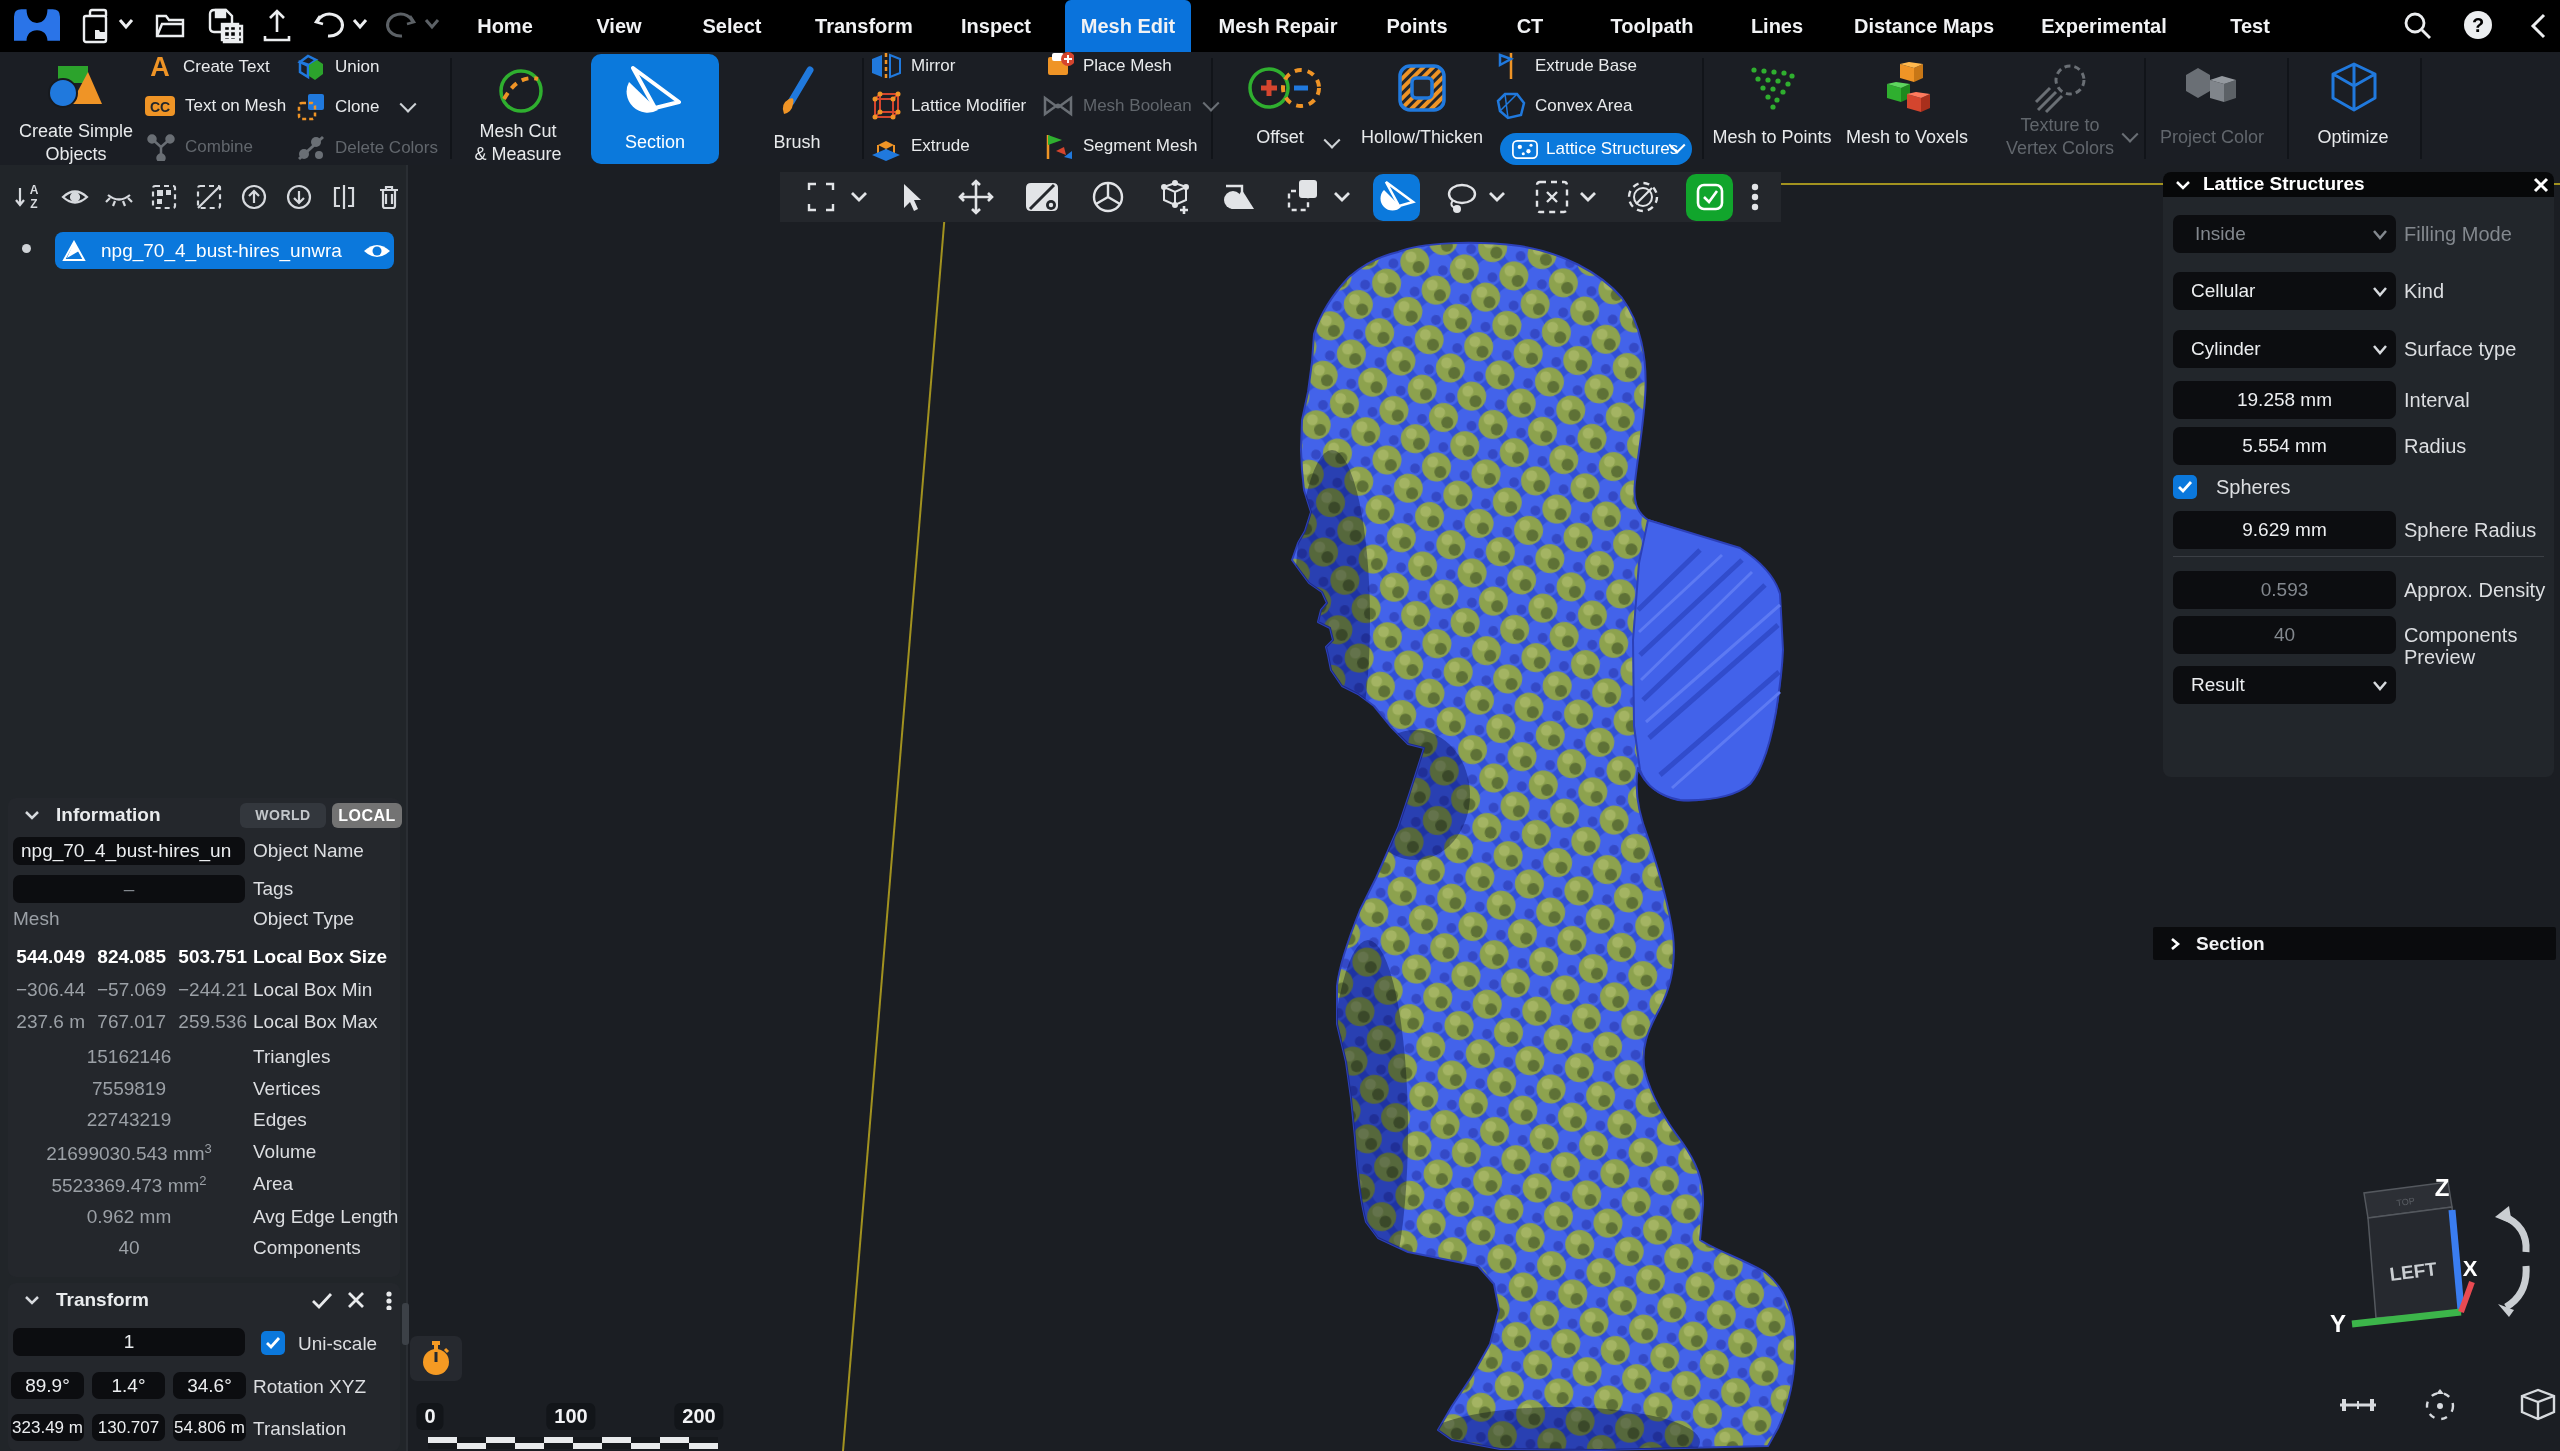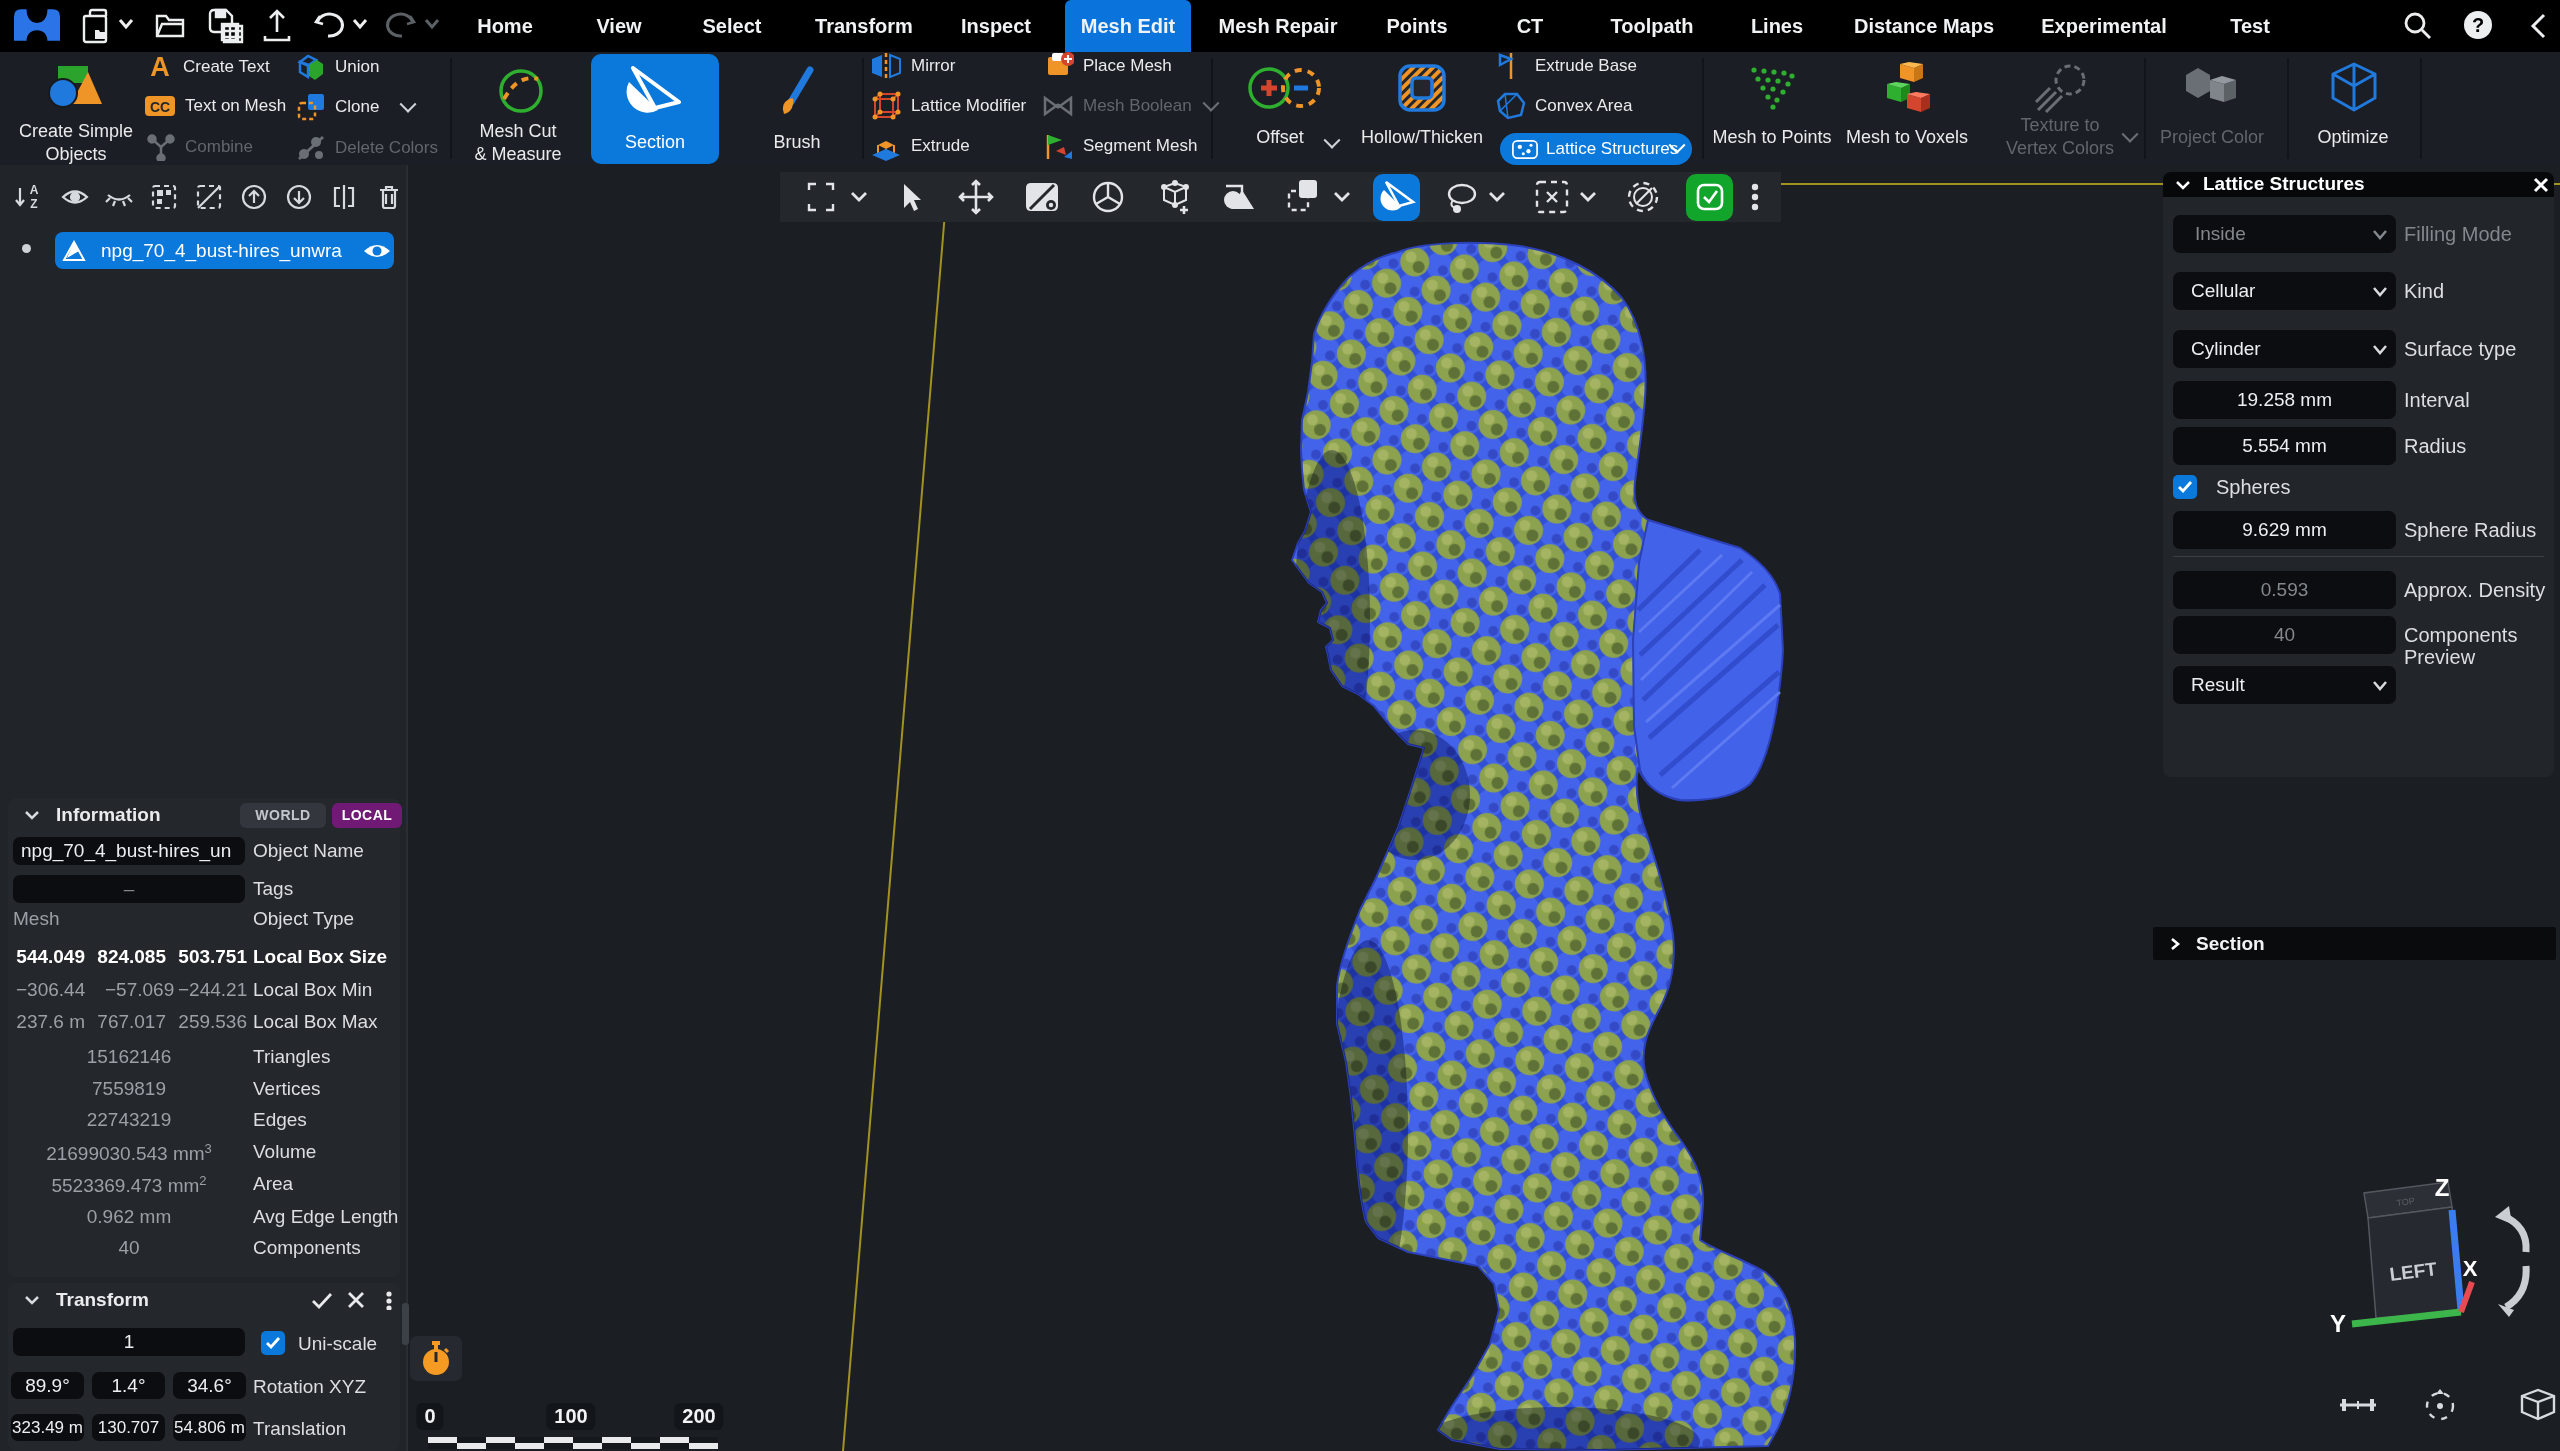--- a/index.html
+++ b/index.html
@@ -527,36 +527,36 @@
       <path d="M12 2 L17 11 L5 18 Z" fill="#fff"></path>
     </svg>
 <svg class="abs" style="left:362px;top:241px" width="30" height="20" viewBox="0 0 30 20">
       <path d="M2 10 Q15 -2 28 10 Q15 22 2 10 Z" fill="#fff"></path>
       <circle cx="15" cy="10" r="4.5" fill="#0b78dc"></circle>
     </svg>
 
 <div class="panel" id="infopanel" style="left:8px;top:798px;width:392px;height:479px">
   <div class="phead"><span style="margin-left:48px">Information</span></div>
   <div class="abs" style="left:232px;top:5px;width:86px;height:25px;background:#33373d;border-radius:6px;color:#c3c7cb;font-size:14px;font-weight:700;text-align:center;line-height:25px;letter-spacing:.5px">WORLD</div>
-  <div class="abs" style="left:324px;top:5px;width:70px;height:25px;background:#701a75;border-radius:6px;color:#fff;font-size:14px;font-weight:700;text-align:center;line-height:25px;letter-spacing:.5px">LOCAL</div>
+  <div class="abs" style="left:324px;top:5px;width:70px;height:25px;background:#737373;border-radius:6px;color:#fff;font-size:16px;font-weight:700;text-align:center;line-height:25px;letter-spacing:.5px">LOCAL</div>
   <svg class="abs" style="left:16px;top:11px" width="16" height="12" viewBox="0 0 16 12">
         <path d="M2 3 L8 9 L14 3" stroke="#d7dade" stroke-width="2.5" fill="none"></path>
       </svg>
   <div class="inp" style="left:5px;top:39px;width:232px;height:28px;line-height:28px;text-align:left;padding-left:8px;overflow:hidden">npg_70_4_bust-hires_un</div>
   <div class="lbl" style="left:245px;top:42px">Object Name</div>
   <div class="inp gray" style="left:5px;top:77px;width:232px;height:28px;line-height:28px">–</div>
   <div class="lbl" style="left:245px;top:80px">Tags</div>
   <div class="num" style="left:5px;top:110px;width:232px;">Mesh</div>
   <div class="lbl" style="left:245px;top:110px">Object Type</div>
   <div class="num" style="left:8px;top:148px;width:69px;text-align:right;color:#fff;font-weight:700">544.049</div>
   <div class="num" style="left:89px;top:148px;width:69px;text-align:right;color:#fff;font-weight:700">824.085</div>
   <div class="num" style="left:170px;top:148px;width:69px;text-align:right;color:#fff;font-weight:700">503.751</div>
   <div class="lbl b" style="left:245px;top:148px">Local Box Size</div>
   <div class="num" style="left:8px;top:181px;width:69px;text-align:right">−306.44</div>
-  <div class="num" style="left:97px;top:181px;width:69px;text-align:left">−57.069</div>
+  <div class="num" style="left:89px;top:181px;width:69px;text-align:left">−57.069</div>
   <div class="num" style="left:170px;top:181px;width:69px;text-align:right">−244.21</div>
   <div class="lbl" style="left:245px;top:181px">Local Box Min</div>
   <div class="num" style="left:8px;top:213px;width:69px;text-align:right">237.6 m</div>
   <div class="num" style="left:89px;top:213px;width:69px;text-align:right">767.017</div>
   <div class="num" style="left:170px;top:213px;width:69px;text-align:right">259.536</div>
   <div class="lbl" style="left:245px;top:213px">Local Box Max</div>
   <div class="num" style="left:5px;top:248px;width:232px;text-align:center">15162146</div>
   <div class="lbl" style="left:245px;top:248px">Triangles</div>
   <div class="num" style="left:5px;top:280px;width:232px;text-align:center">7559819</div>
   <div class="lbl" style="left:245px;top:280px">Vertices</div>

